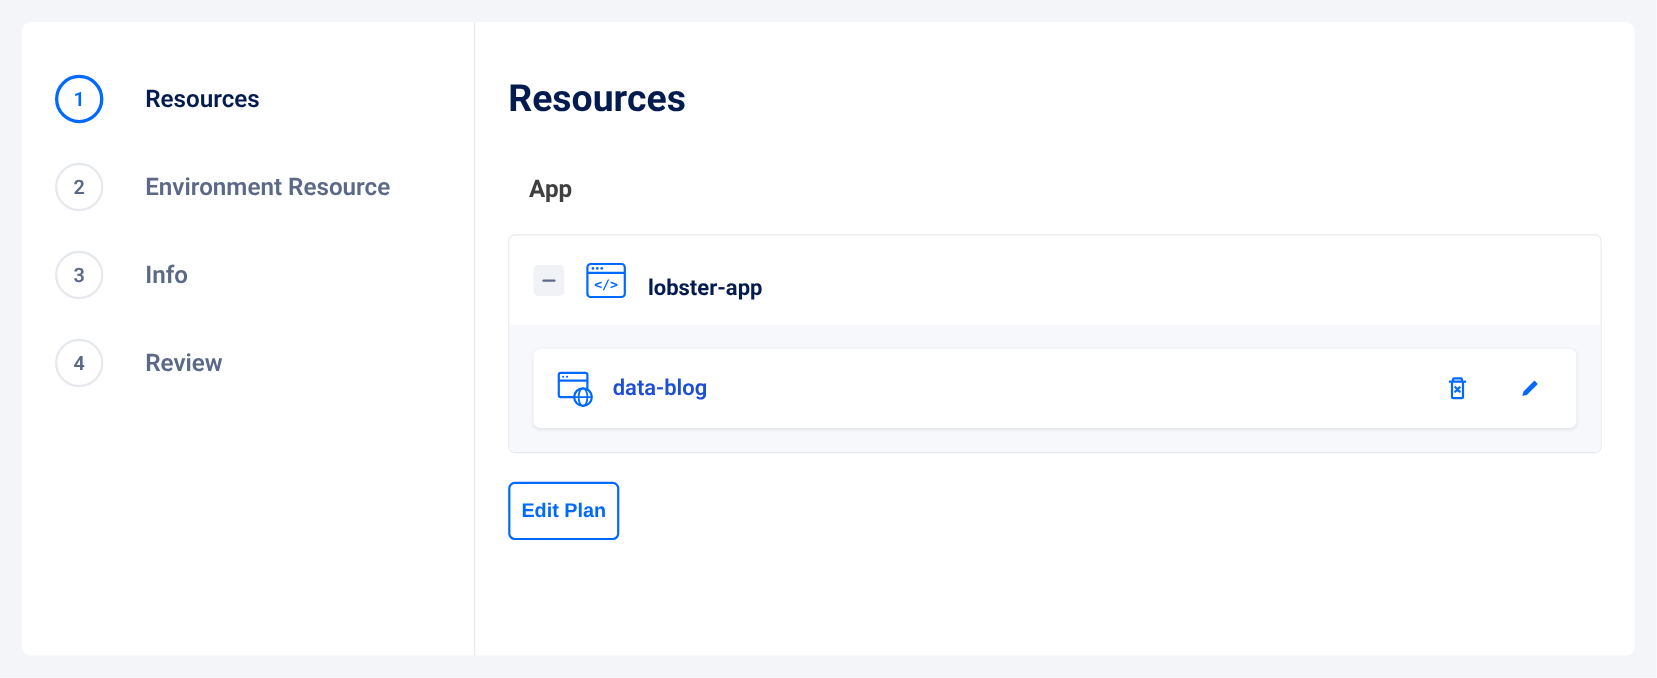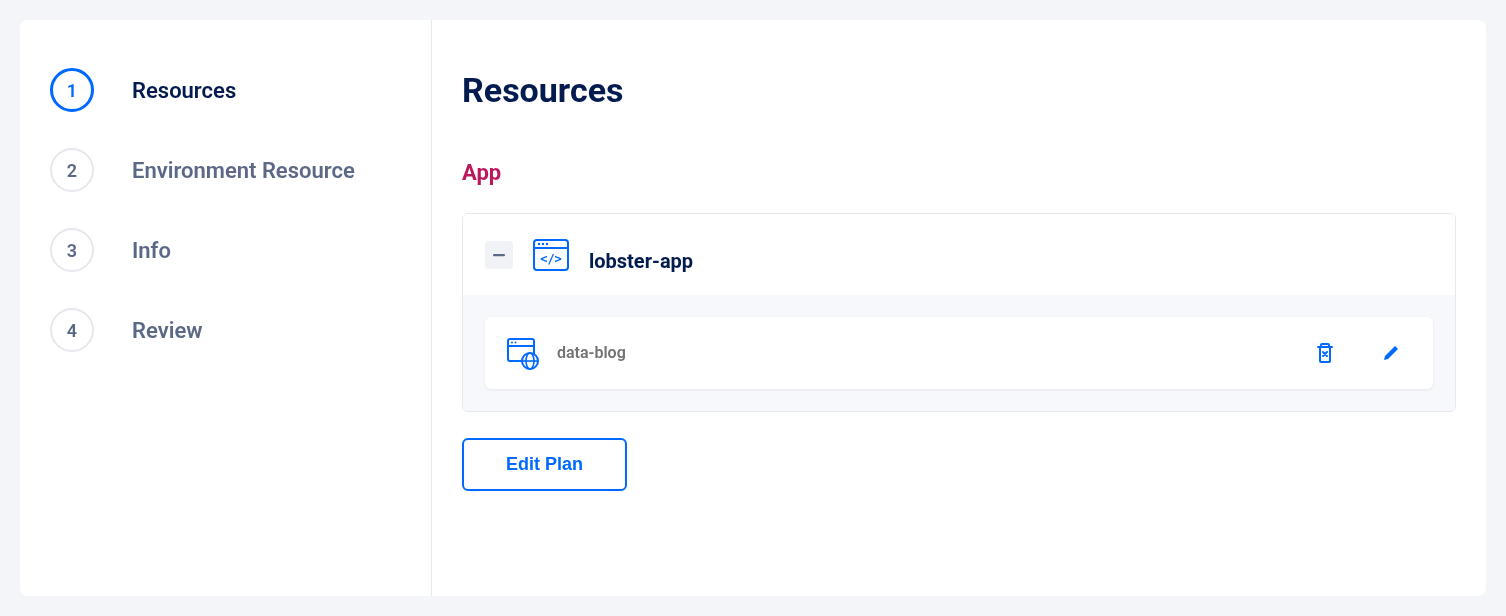--- a/index.html
+++ b/index.html
@@ -64,22 +64,23 @@
     }
     .page-title {
       font-size: 34px;
       font-weight: 700;
       color: #031b4e;
       margin-bottom: 50px;
     }
     .section-title {
       font-size: 22px;
       font-weight: 700;
-      color: #be185d;
+      color: #404040;
       margin-bottom: 28px;
+      margin-left: 19px;
     }
     .app-box {
       border: 1px solid #e5e8ed;
       border-radius: 6px;
       overflow: hidden;
     }
     .app-header {
       display: flex;
       align-items: center;
       gap: 18px;
@@ -133,23 +134,23 @@
     }
     .resource-icon {
       width: 36px;
       height: 36px;
       flex-shrink: 0;
     }
     .resource-info {
       flex: 1;
     }
     .resource-name {
-      font-size: 16px;
-      font-weight: 600;
-      color: #737373;
+      font-size: 20px;
+      font-weight: 600;
+      color: #1d4ed8;
       margin-bottom: 2px;
     }
     .resource-type {
       font-size: 18px;
       font-weight: 600;
       color: #031b4e;
     }
     .row-actions {
       display: flex;
       gap: 42px;
@@ -165,21 +166,21 @@
       align-items: center;
       justify-content: center;
     }
     .edit-plan-btn {
       margin-top: 26px;
       border: 2px solid #0069ff;
       color: #0069ff;
       background: #fff;
       font-size: 18px;
       font-weight: 700;
-      padding: 14px 42px;
+      padding: 14px 10px;
       border-radius: 6px;
       cursor: pointer;
     }
   </style>
 </head>
 <body>
 
 <div class="card">
   <div class="sidebar">
     <div class="step active">

